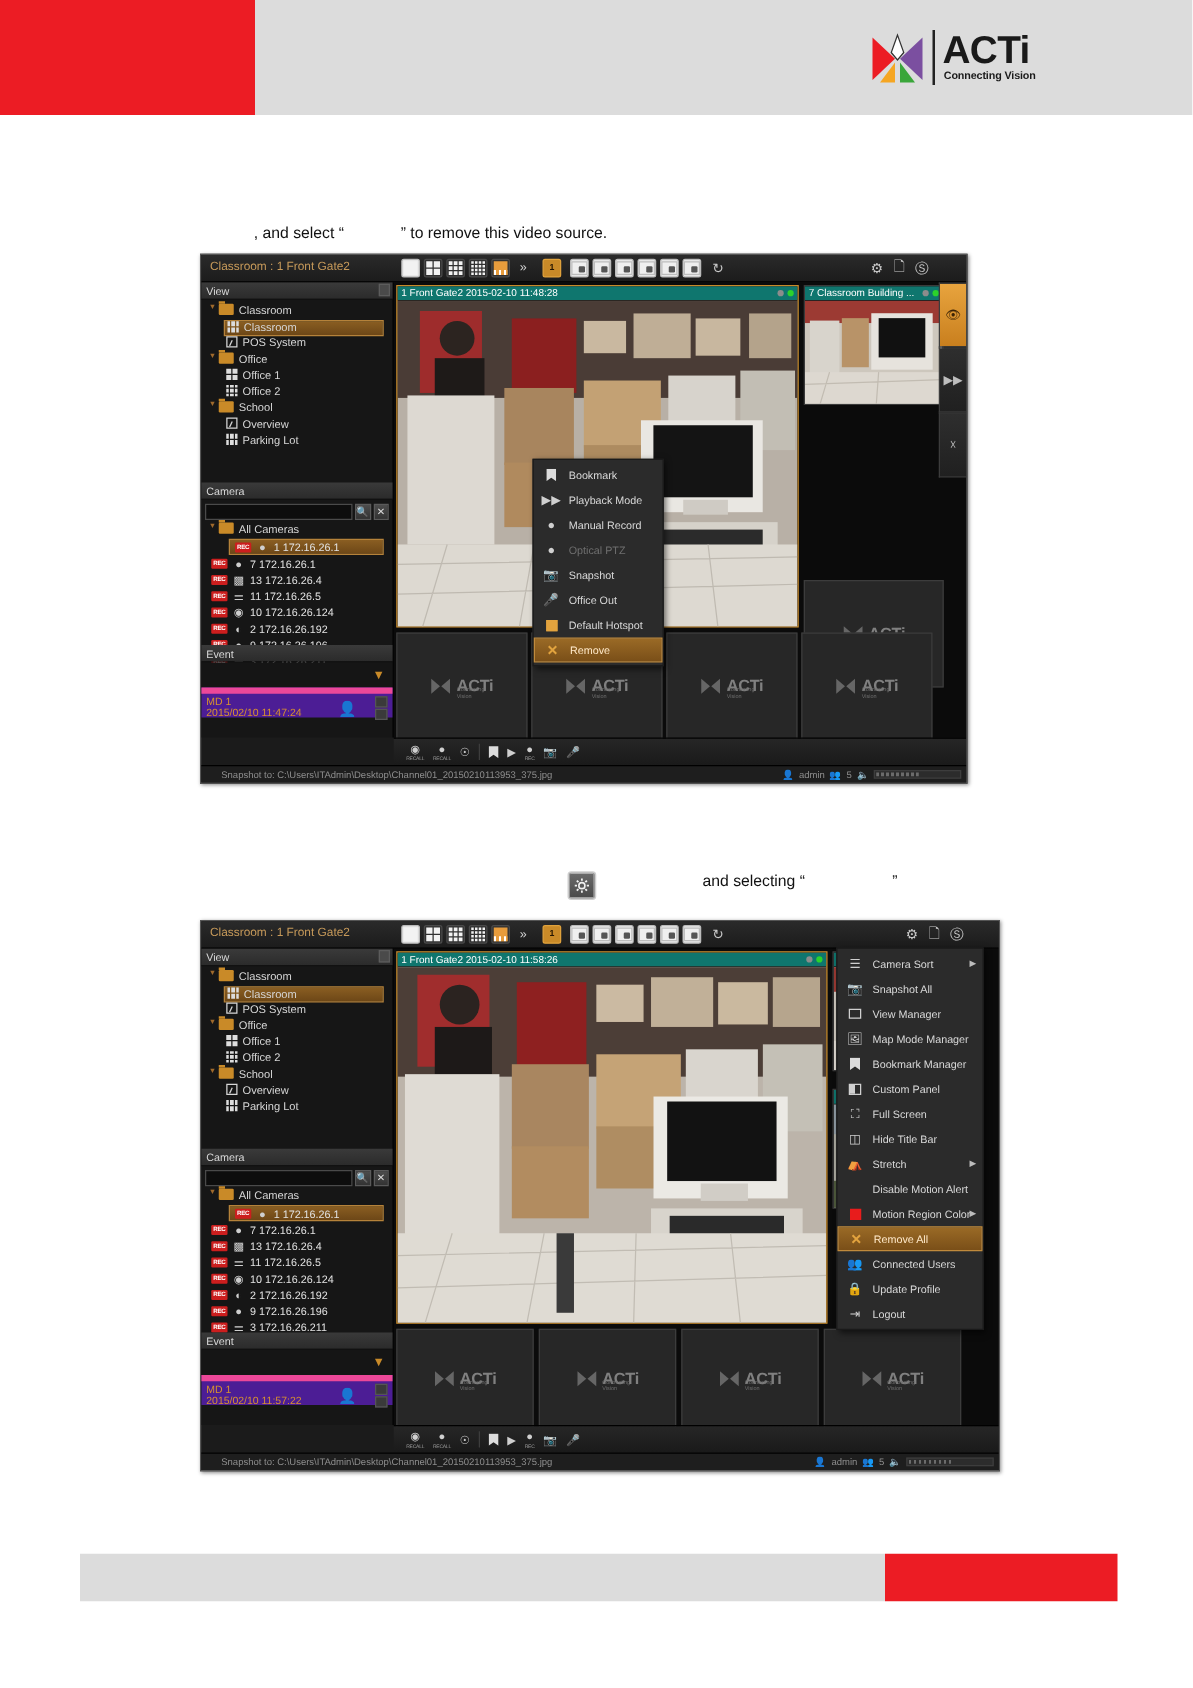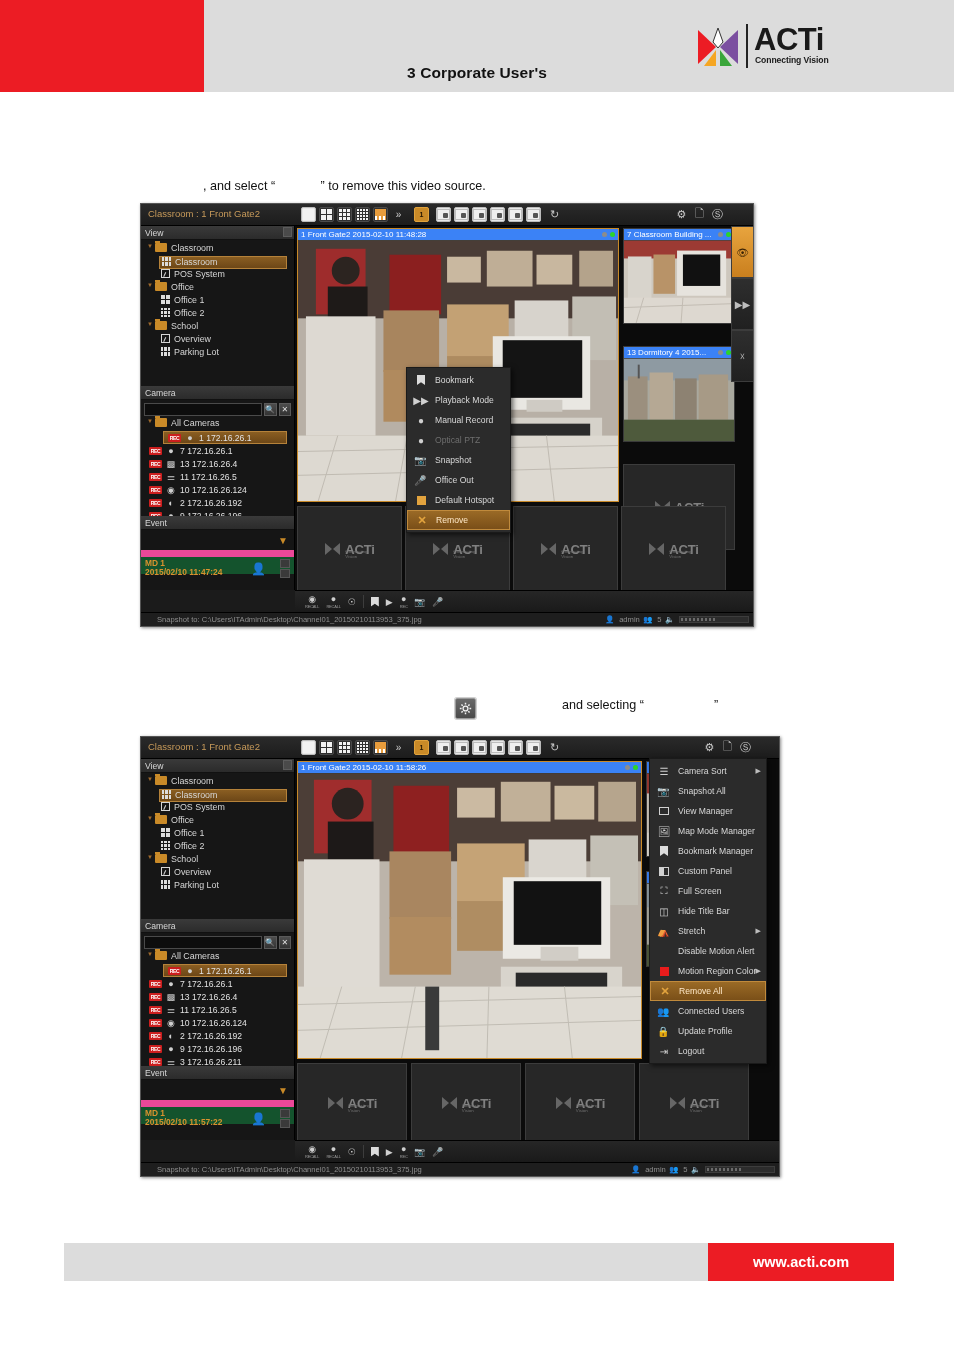--- a/index.html
+++ b/index.html
@@ -48,21 +48,21 @@
   .ftr-url {
     position: absolute; left: 708px; top: 1243px; width: 186px; height: 38px;
     display: flex; align-items: center; justify-content: center;
     color: #fff; font-size: 14.5px; font-weight: bold;
   }
 
   
   .app {
     position: absolute; background: #1b1b1b;
     border: 1px solid #555; box-shadow: 1px 1px 3px rgba(0,0,0,.45);
-    overflow: hidden; color: #d9d9d9;
+    overflow: hidden; color: #d9d9d9; margin-left: 20px;
   }
   .app1 { left: 140px; top: 203px; width: 614px; height: 424px; }
   .app2 { left: 140px; top: 736px; width: 640px; height: 441px; }
 
   .topbar { position: absolute; left: 0; top: 0; height: 22px; width: 100%;
             background: linear-gradient(#2a2a2a,#1c1c1c); border-bottom: 1px solid #000; }
   .app-title { position: absolute; left: 7px; top: 4px; font-size: 9.5px; color: #c79a5a; white-space: nowrap; }
 
   .tb-icons { position: absolute; top: 3px; display: flex; align-items: center; gap: 3px; }
   .ti { width: 15px; height: 15px; background: #303030; border: 1px solid #4a4a4a; border-radius: 2px;
@@ -125,32 +125,32 @@
               margin-left: 22px; padding-left: 4px; width: 124px; }
   .recbadge { width: 13px; height: 8px; background: #cc1e1e; color: #fff; font-size: 5px;
               display: flex; align-items: center; justify-content: center; margin-right: 3px;
               border-radius: 1px; letter-spacing: -.3px; font-weight: bold; }
   .camic { width: 12px; height: 10px; margin-right: 3px; display:flex; align-items:center; justify-content:center;
            color:#cfcfcf; font-size: 9px; }
 
   .evtpane { position: absolute; left: 0; right: 0; bottom: 16px; }
   .evtbody { height: 20px; position: relative; background: #151515; }
   .funnel { position: absolute; right: 6px; top: 5px; color: #c98a28; font-size: 10px; }
-  .mdbox { background: #14532d; border-top: 7px solid #ec4899; height: 24px; position: relative; font-weight: bold; }
+  .mdbox { background: #4c1d95; border-top: 5px solid #ec4899; height: 24px; position: relative; }
   .md1 { position: absolute; left: 4px; top: 1px; font-size: 8.4px; color: #d8922f; }
   .md2 { position: absolute; left: 4px; top: 10px; font-size: 8.4px; color: #d8922f; }
   .mdman { position: absolute; right: 28px; top: 5px; color: #b9b9b9; font-size: 12px; }
   .mdup { position: absolute; right: 4px; top: 2px; width: 10px; height: 9px; background:#3a3a3a; border:1px solid #555;}
   .mddn { position: absolute; right: 4px; top: 12px; width: 10px; height: 9px; background:#3a3a3a; border:1px solid #555;}
 
   
   .vidzone { position: absolute; top: 22px; bottom: 36px; left: 154px; right: 0; background: #0b0b0b; }
   .mainvid { position: absolute; left: 2px; top: 2px; border: 1px solid #c98a28; overflow: hidden;
              background: #2a2622; }
-  .vhdr { height: 11px; background: #3b82f6; color: #fff; font-size: 8px; padding-left: 3px;
+  .vhdr { height: 11px; background: #0f766e; color: #fff; font-size: 8px; padding-left: 3px;
           line-height: 11px; white-space: nowrap; position: relative; }
   .vhdr .dots { position: absolute; right: 3px; top: 3px; display: flex; gap: 3px; }
   .dot { width: 5px; height: 5px; border-radius: 50%; }
   .dot.gray { background: #8c8c8c; }
   .dot.green { background: #2bd32b; }
 
   .sideTile { position: absolute; border: 1px solid #3a3a3a; overflow: hidden; background: #1a1a1a; }
 
   .emptyTile { position: absolute; background: #272727; border: 1px solid #3c3c3c;
                display: flex; align-items: center; justify-content: center; }
@@ -197,21 +197,20 @@
   .redsq { width: 9px; height: 9px; background: #e81c1c; }
   .bkmk { width: 8px; height: 10px; background: #dcdcdc; clip-path: polygon(0 0,100% 0,100% 100%,50% 72%,0 100%); }
 </style>
 </head>
 <body>
 
 <div class="page">
 
   <div class="hdr">
     <div class="hdr-red"></div>
-    <div class="hdr-title">3 Corporate User's</div>
     <div class="acti-logo">
       <svg class="acti-mark" viewBox="0 0 44 42">
         <polygon points="2,4 20,21 2,38" fill="#ec1c24"></polygon>
         <polygon points="42,4 24,21 42,38" fill="#7b4fa0"></polygon>
         <polygon points="8,40 20,24 20,40" fill="#f5a623"></polygon>
         <polygon points="36,40 24,24 24,40" fill="#3aa63a"></polygon>
         <path d="M22 2 L17 16 L22 22 L27 16 Z" fill="#fff" stroke="#333" stroke-width="1"></path>
       </svg>
       <div class="acti-bar"></div>
       <div class="acti-word">ACTi</div>
@@ -520,39 +519,20 @@
           <rect x="30" y="14" width="22" height="40" fill="#b89368"></rect>
           <rect x="54" y="10" width="50" height="46" fill="#e6e3dd"></rect>
           <rect x="60" y="14" width="38" height="32" fill="#111"></rect>
           <rect x="0" y="58" width="112" height="27" fill="#ddd8d0"></rect>
           <g stroke="#c2bcb2" stroke-width="1" fill="none">
               <path d="M0 68 L112 64 M20 58 L12 85 M60 58 L58 85"></path>
             </g>
         </svg>
       </div>
 
-      <div class="sideTile" style="left:328px;top:120px;width:112px;height:96px;">
-        <div class="vhdr">
-          <span>13 Dormitory 4   2015...</span>
-          <span class="dots">
-              <i class="dot gray"></i>
-              <i class="dot green"></i>
-            </span>
-        </div>
-        <svg viewBox="0 0 112 85" style="width:100%;height:85px;display:block;">
-          <rect width="112" height="85" fill="#a9a89e"></rect>
-          <rect x="0" y="0" width="112" height="22" fill="#8e9aa2"></rect>
-          <rect x="4" y="18" width="20" height="44" fill="#9b8f7e"></rect>
-          <rect x="26" y="14" width="24" height="48" fill="#b5a894"></rect>
-          <rect x="52" y="20" width="22" height="42" fill="#8d8272"></rect>
-          <rect x="76" y="16" width="30" height="46" fill="#a79a86"></rect>
-          <rect x="0" y="62" width="112" height="23" fill="#4e5a3c"></rect>
-          <rect x="14" y="6" width="2" height="14" fill="#555"></rect>
-        </svg>
-      </div>
 
       <div class="emptyTile" style="left:328px;top:238px;width:112px;height:86px;">
         <div class="wm">
           <svg class="wm-mark" viewBox="0 0 17 16">
             <polygon points="1,2 8,8 1,14" fill="#9a9a9a"></polygon>
               <polygon points="16,2 9,8 16,14" fill="#9a9a9a"></polygon>
           </svg>
           <div class="wm-wrap"><span class="wm-txt">ACTi</span><span class="wm-sub">Connecting Vision</span></div>
         </div>
       </div>
@@ -1136,15 +1116,14 @@
         </div>
       <div class="mi">
           <span class="mi-ic">⇥</span>
           <span>Logout</span>
         </div>
     </div>
   </div>
 
   <div class="ftr-gray"></div>
   <div class="ftr-red"></div>
-  <div class="ftr-url">www.acti.com</div>
 
 </div>
 
 </body></html>

